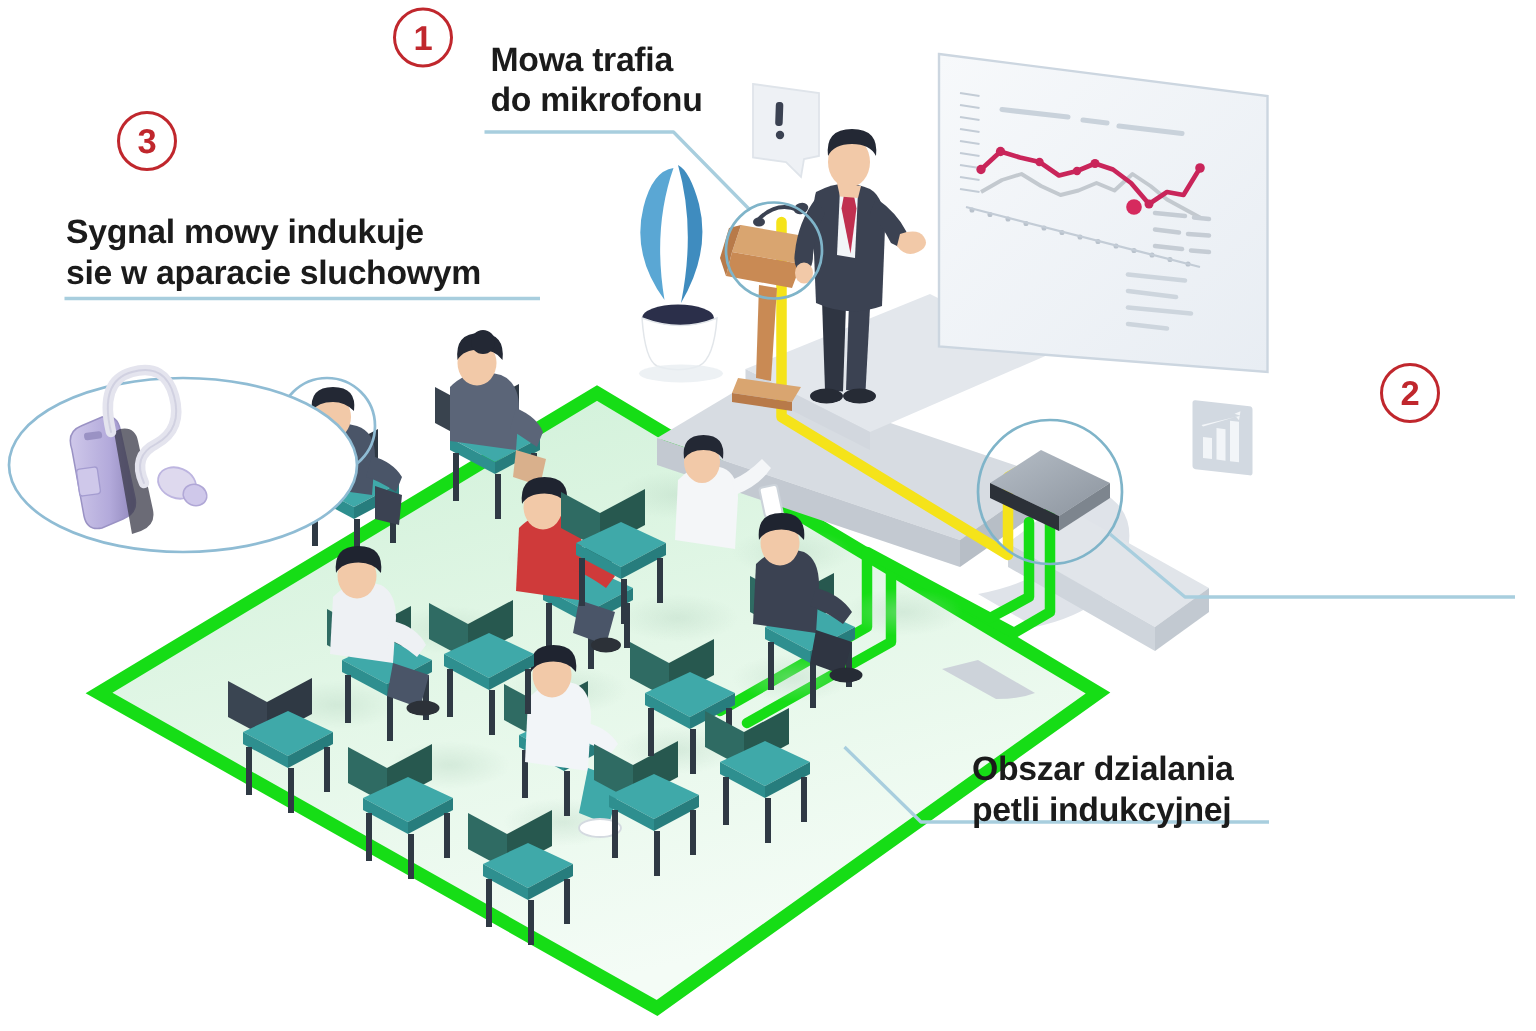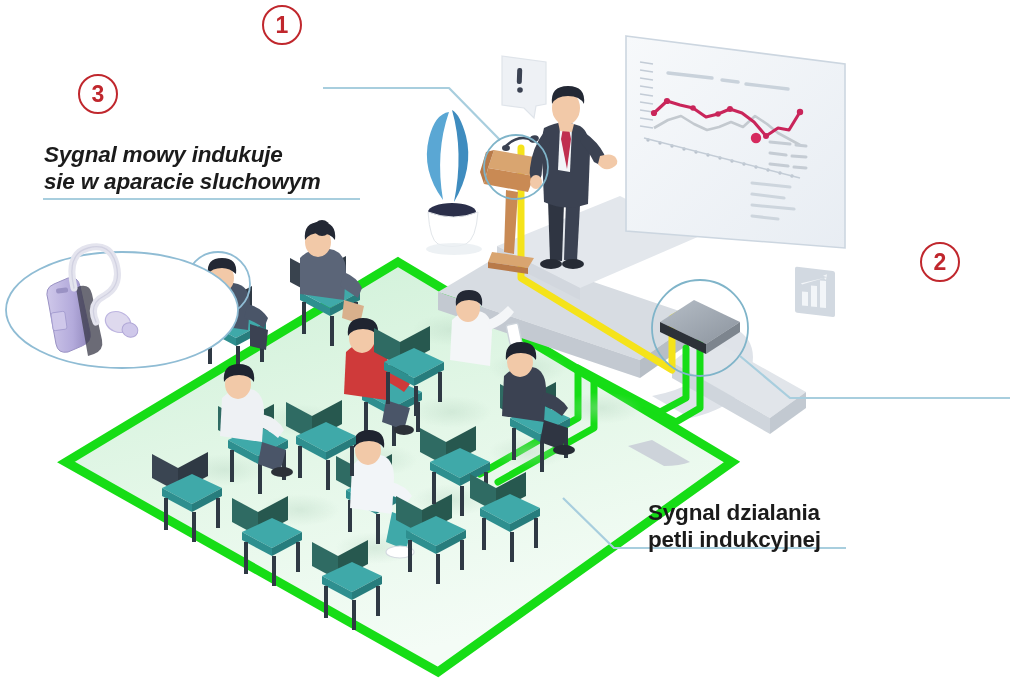--- a/index.html
+++ b/index.html
@@ -37,21 +37,21 @@
     border:2px solid #c0272d;
     border-radius:50%;
     color:#c0272d;
     font-weight:700;
     font-size:23px;
     display:flex;align-items:center;justify-content:center;
     box-sizing:border-box;
     background:transparent;
   }
   #lbl-mic{left:327px;top:27px;}
-  #lbl-hearing{left:44px;top:142px;font-style:italic;}
+  #lbl-hearing{left:44px;top:142px;}
   #lbl-amp{left:806px;top:306px;}
   #lbl-loop{left:648px;top:500px;}
   #num1{left:262px;top:5px;}
   #num2{left:920px;top:242px;}
   #num3{left:78px;top:74px;}
 </style>
 </head>
 <body>
 
 <div id="stage">
@@ -526,18 +526,20 @@
 
       <polyline points="563,498 614,548 846,548"></polyline>
     </g>
 
   </svg>
 
   <div class="num" id="num1">1</div>
   <div class="num" id="num2">2</div>
   <div class="num" id="num3">3</div>
 
+  <div class="lbl big" id="lbl-mic">Mowa trafia
+do mikrofonu</div>
   <div class="lbl big" id="lbl-hearing">Sygnal mowy indukuje
 sie w aparacie sluchowym</div>
-  <div class="lbl big" id="lbl-loop">Sygnal dzialania
+  <div class="lbl big" id="lbl-loop">Obszar dzialania
 petli indukcyjnej</div>
 
 </div>
 
 </body></html>

